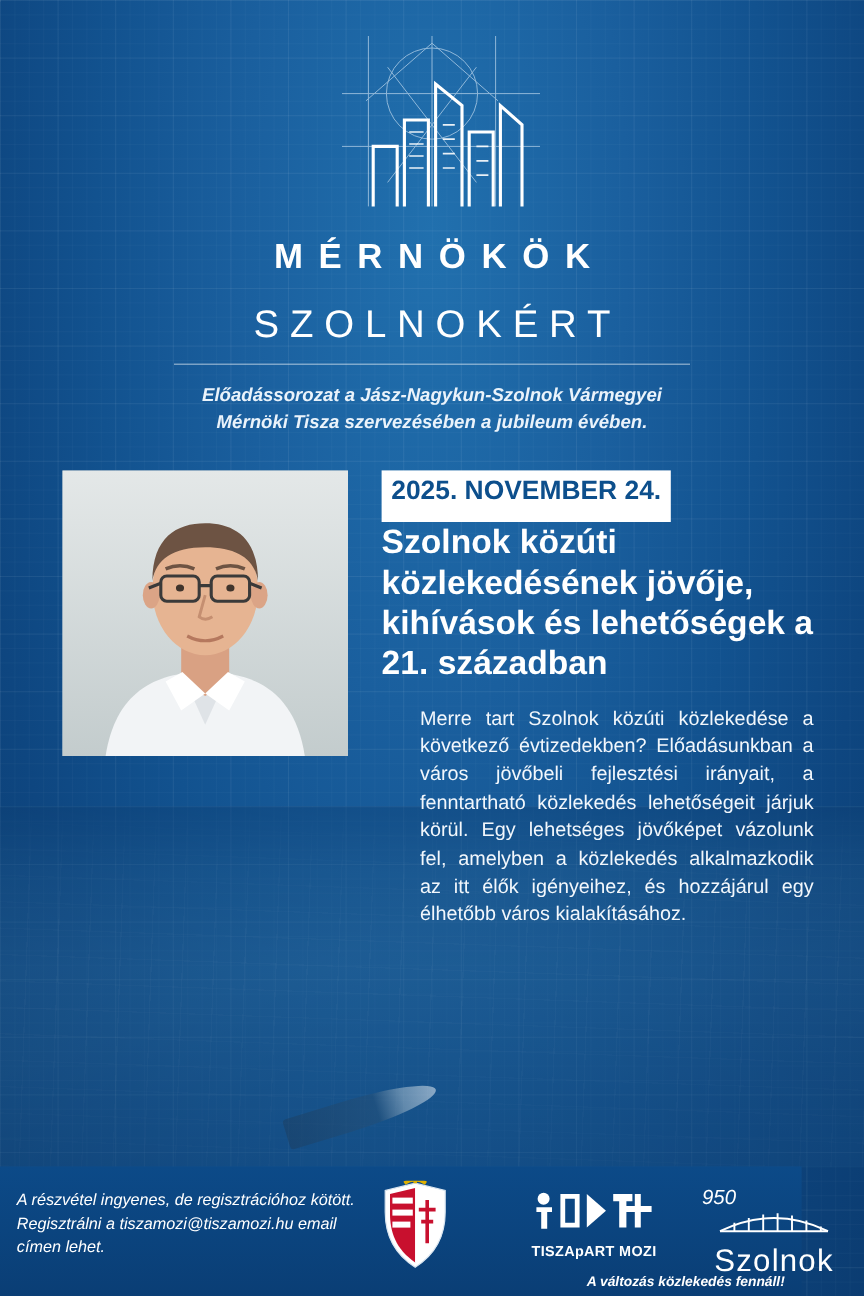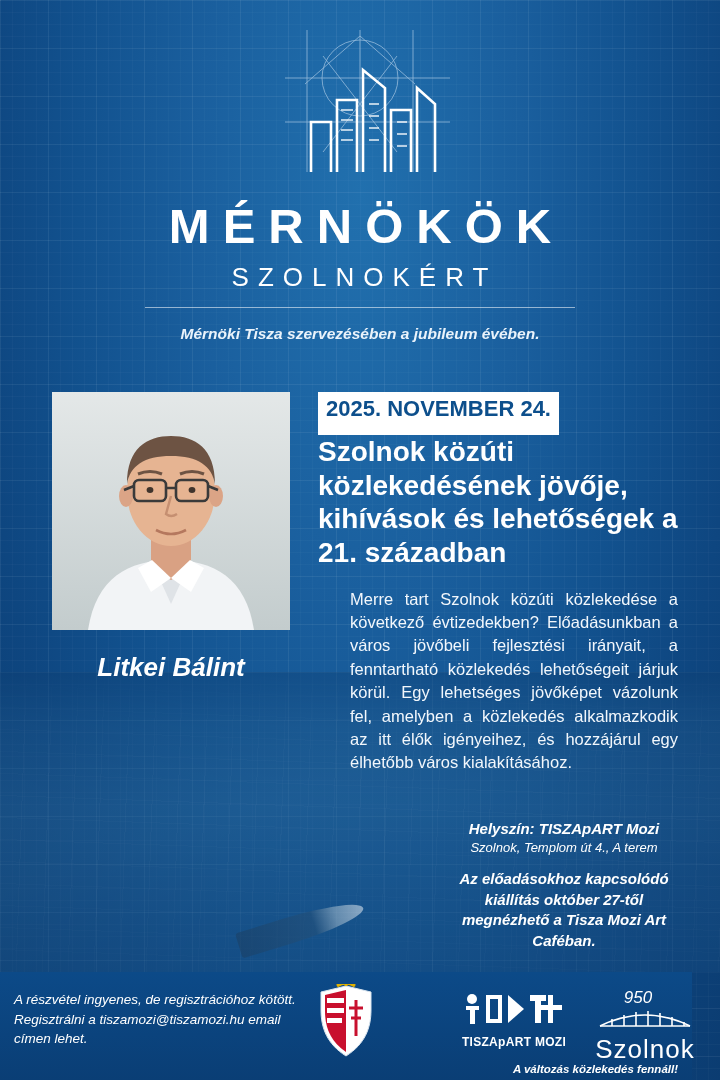--- a/index.html
+++ b/index.html
@@ -56,29 +56,29 @@
   }
   .logo-mark {
     width: 230px;
     height: 150px;
     margin: 0 auto;
     position: relative;
   }
   .brand-title {
     margin-top: 22px;
     color: #ffffff;
-    font-size: 49px;
+    font-size: 29px;
     letter-spacing: 13px;
     font-weight: bold;
     text-indent: 13px;
   }
   .brand-sub {
-    margin-top: 8px;
-    color: #ffffff;
-    font-size: 26px;
+    margin-top: 21px;
+    color: #ffffff;
+    font-size: 32px;
     letter-spacing: 9px;
     font-weight: 500;
     text-indent: 9px;
   }
   .brand-rule {
     width: 430px;
     height: 1px;
     background: rgba(255,255,255,0.55);
     margin: 14px auto 0 auto;
   }
@@ -169,42 +169,41 @@
   }
 
   
   .footer {
     position: absolute;
     left: 0;
     bottom: 0;
     width: 668px;
     height: 108px;
     background: linear-gradient(180deg, #0c4a88 0%, #0a3e75 100%);
-    padding-left: 24px;
   }
   .footer-note {
     position: absolute;
     left: 14px;
     top: 18px;
     width: 290px;
     color: #ffffff;
     font-size: 13.5px;
     font-style: italic;
     line-height: 1.45;
   }
   .crest {
     position: absolute;
     left: 315px;
     top: 12px;
     width: 62px;
     height: 74px;
   }
   .tiszapart {
     position: absolute;
-    left: 459px;
+    left: 440px;
     top: 20px;
     width: 110px;
     text-align: center;
   }
   .tiszapart-label {
     margin-top: 5px;
     color: #ffffff;
     font-size: 12px;
     font-weight: bold;
     letter-spacing: 0.3px;
@@ -213,21 +212,21 @@
     position: absolute;
     left: 585px;
     top: 16px;
     width: 120px;
     text-align: center;
     color: #ffffff;
   }
   .szolnok-950 {
     font-size: 17px;
     font-style: italic;
-    text-align: center;
+    text-align: left;
     padding-right: 14px;
     margin-bottom: -2px;
   }
   .szolnok-name {
     font-size: 26px;
     letter-spacing: 1px;
     margin-top: 2px;
   }
   .tagline {
     position: absolute;
@@ -298,20 +297,21 @@
           <path d="M96 84 L108 84 M96 94 L108 94 M96 104 L108 104 M96 114 L108 114"></path>
           <path d="M124 78 L134 78 M124 90 L134 90 M124 102 L134 102 M124 114 L134 114"></path>
           <path d="M152 96 L162 96 M152 108 L162 108 M152 120 L162 120"></path>
         </g>
       </svg>
     </div>
     <div class="brand-title">MÉRNÖKÖK</div>
     <div class="brand-sub">SZOLNOKÉRT</div>
     <div class="brand-rule"></div>
     <div class="lede">
+      <div>Előadássorozat a Jász-Nagykun-Szolnok Vármegyei</div>
       <div>Mérnöki Tisza szervezésében a jubileum évében.</div>
     </div>
   </div>
 
   <div class="speaker">
     <div class="portrait">
       <svg width="238" height="238" viewBox="0 0 238 238">
         <defs>
           <linearGradient id="bgw" x1="0" y1="0" x2="0" y2="1">
             <stop offset="0%" stop-color="#e4e8e8"></stop>
@@ -344,36 +344,30 @@
         <path d="M86 82 Q98 77 110 82" stroke="#6d5343" stroke-width="3" fill="none"></path>
         <path d="M128 82 Q140 77 152 82" stroke="#6d5343" stroke-width="3" fill="none"></path>
 
         <path d="M119 104 L114 122 Q119 126 125 122" stroke="#c58f71" stroke-width="2.4" fill="none"></path>
         <path d="M104 138 Q119 146 134 138" stroke="#b5785e" stroke-width="2.6" fill="none"></path>
 
         <path d="M100 168 L119 186 L99 200 L86 176 Z" fill="#ffffff"></path>
         <path d="M138 168 L119 186 L139 200 L152 176 Z" fill="#ffffff"></path>
       </svg>
     </div>
-    <div class="speaker-name">Litkei Bálint</div>
   </div>
 
   <div class="detail">
     <div class="date-badge">
       <span>2025. NOVEMBER 24.</span>
     </div>
     <div class="talk-title">Szolnok közúti közlekedésének jövője, kihívások és lehetőségek a 21. században</div>
     <div class="talk-body">Merre tart Szolnok közúti közlekedése a következő évtizedekben? Előadásunkban a város jövőbeli fejlesztési irányait, a fenntartható közlekedés lehetőségeit járjuk körül. Egy lehetséges jövőképet vázolunk fel, amelyben a közlekedés alkalmazkodik az itt élők igényeihez, és hozzájárul egy élhetőbb város kialakításához.</div>
   </div>
 
-  <div class="venue">
-    <div class="venue-line1">Helyszín: TISZApART Mozi</div>
-    <div class="venue-line2">Szolnok, Templom út 4., A terem</div>
-    <div class="venue-note">Az előadásokhoz kapcsolódó kiállítás október 27-től megnézhető a Tisza Mozi Art Caféban.</div>
-  </div>
 
   <div class="footer">
     <div class="footer-note">A részvétel ingyenes, de regisztrációhoz kötött. Regisztrálni a tiszamozi@tiszamozi.hu email címen lehet.</div>
 
     <div class="crest">
       <svg width="62" height="74" viewBox="0 0 62 74">
         <path d="M31 72 C12 60 6 44 6 26 L6 8 L31 2 L56 8 L56 26 C56 44 50 60 31 72 Z" fill="#ffffff" stroke="#d8e4ef" stroke-width="1"></path>
         <path d="M31 68 C15 57 10 43 10 27 L10 11 L31 6 L31 68 Z" fill="#c8102e"></path>
         <path d="M31 6 L52 11 L52 27 C52 43 47 57 31 68 Z" fill="#ffffff"></path>
         <g fill="#ffffff">

